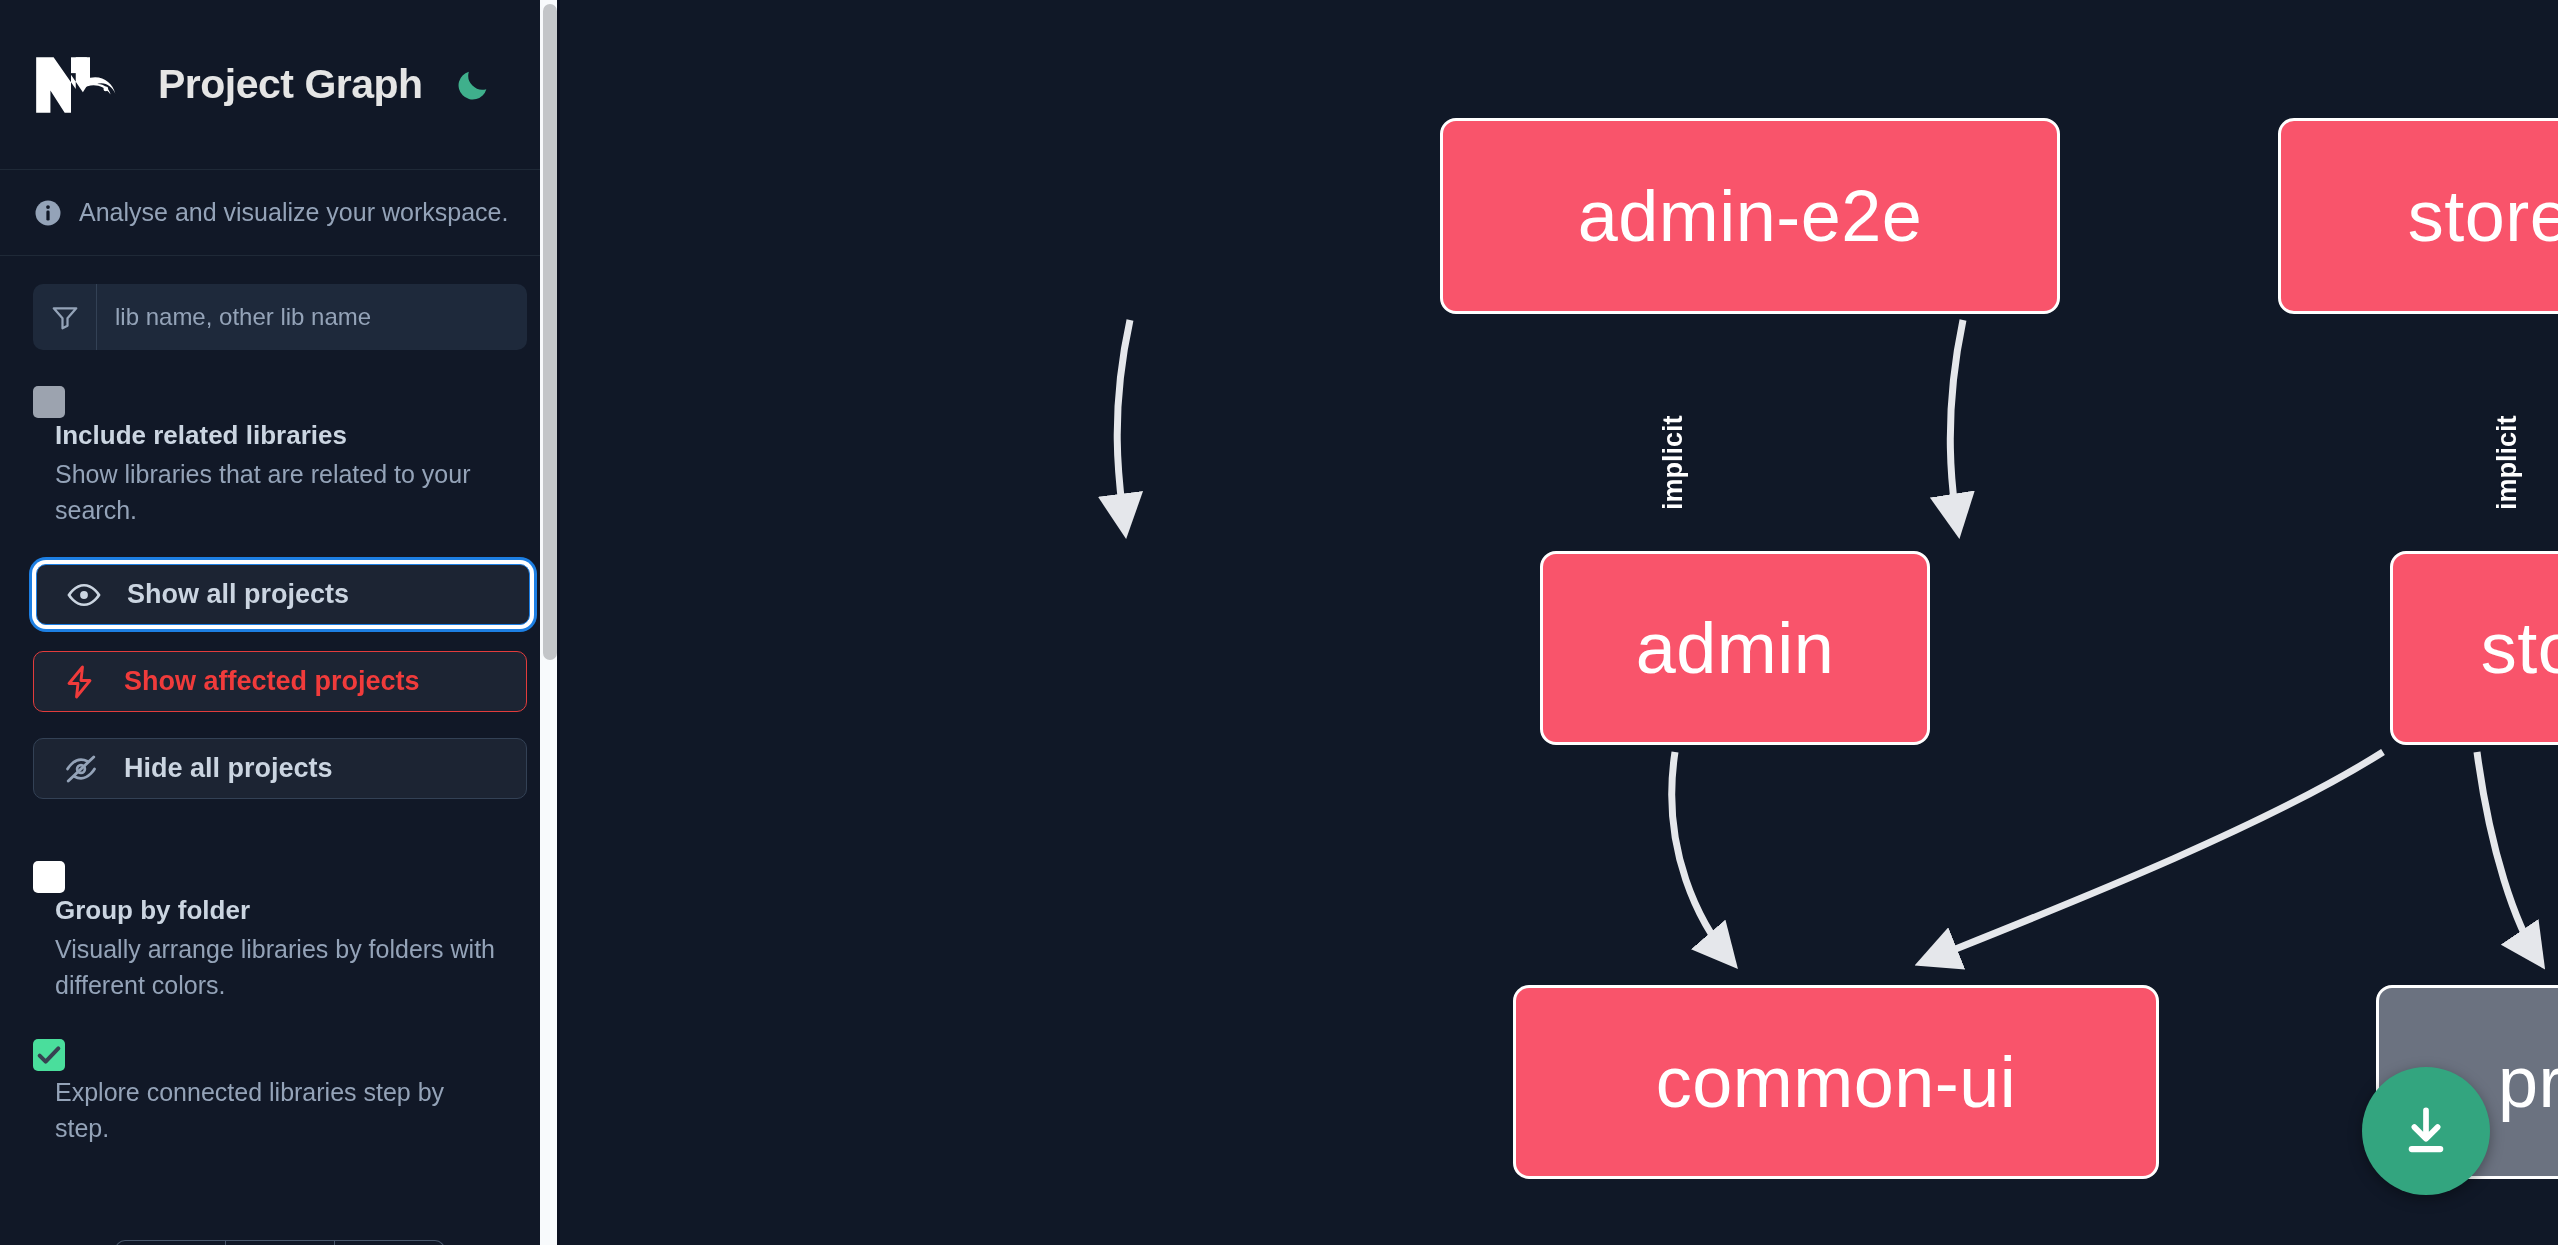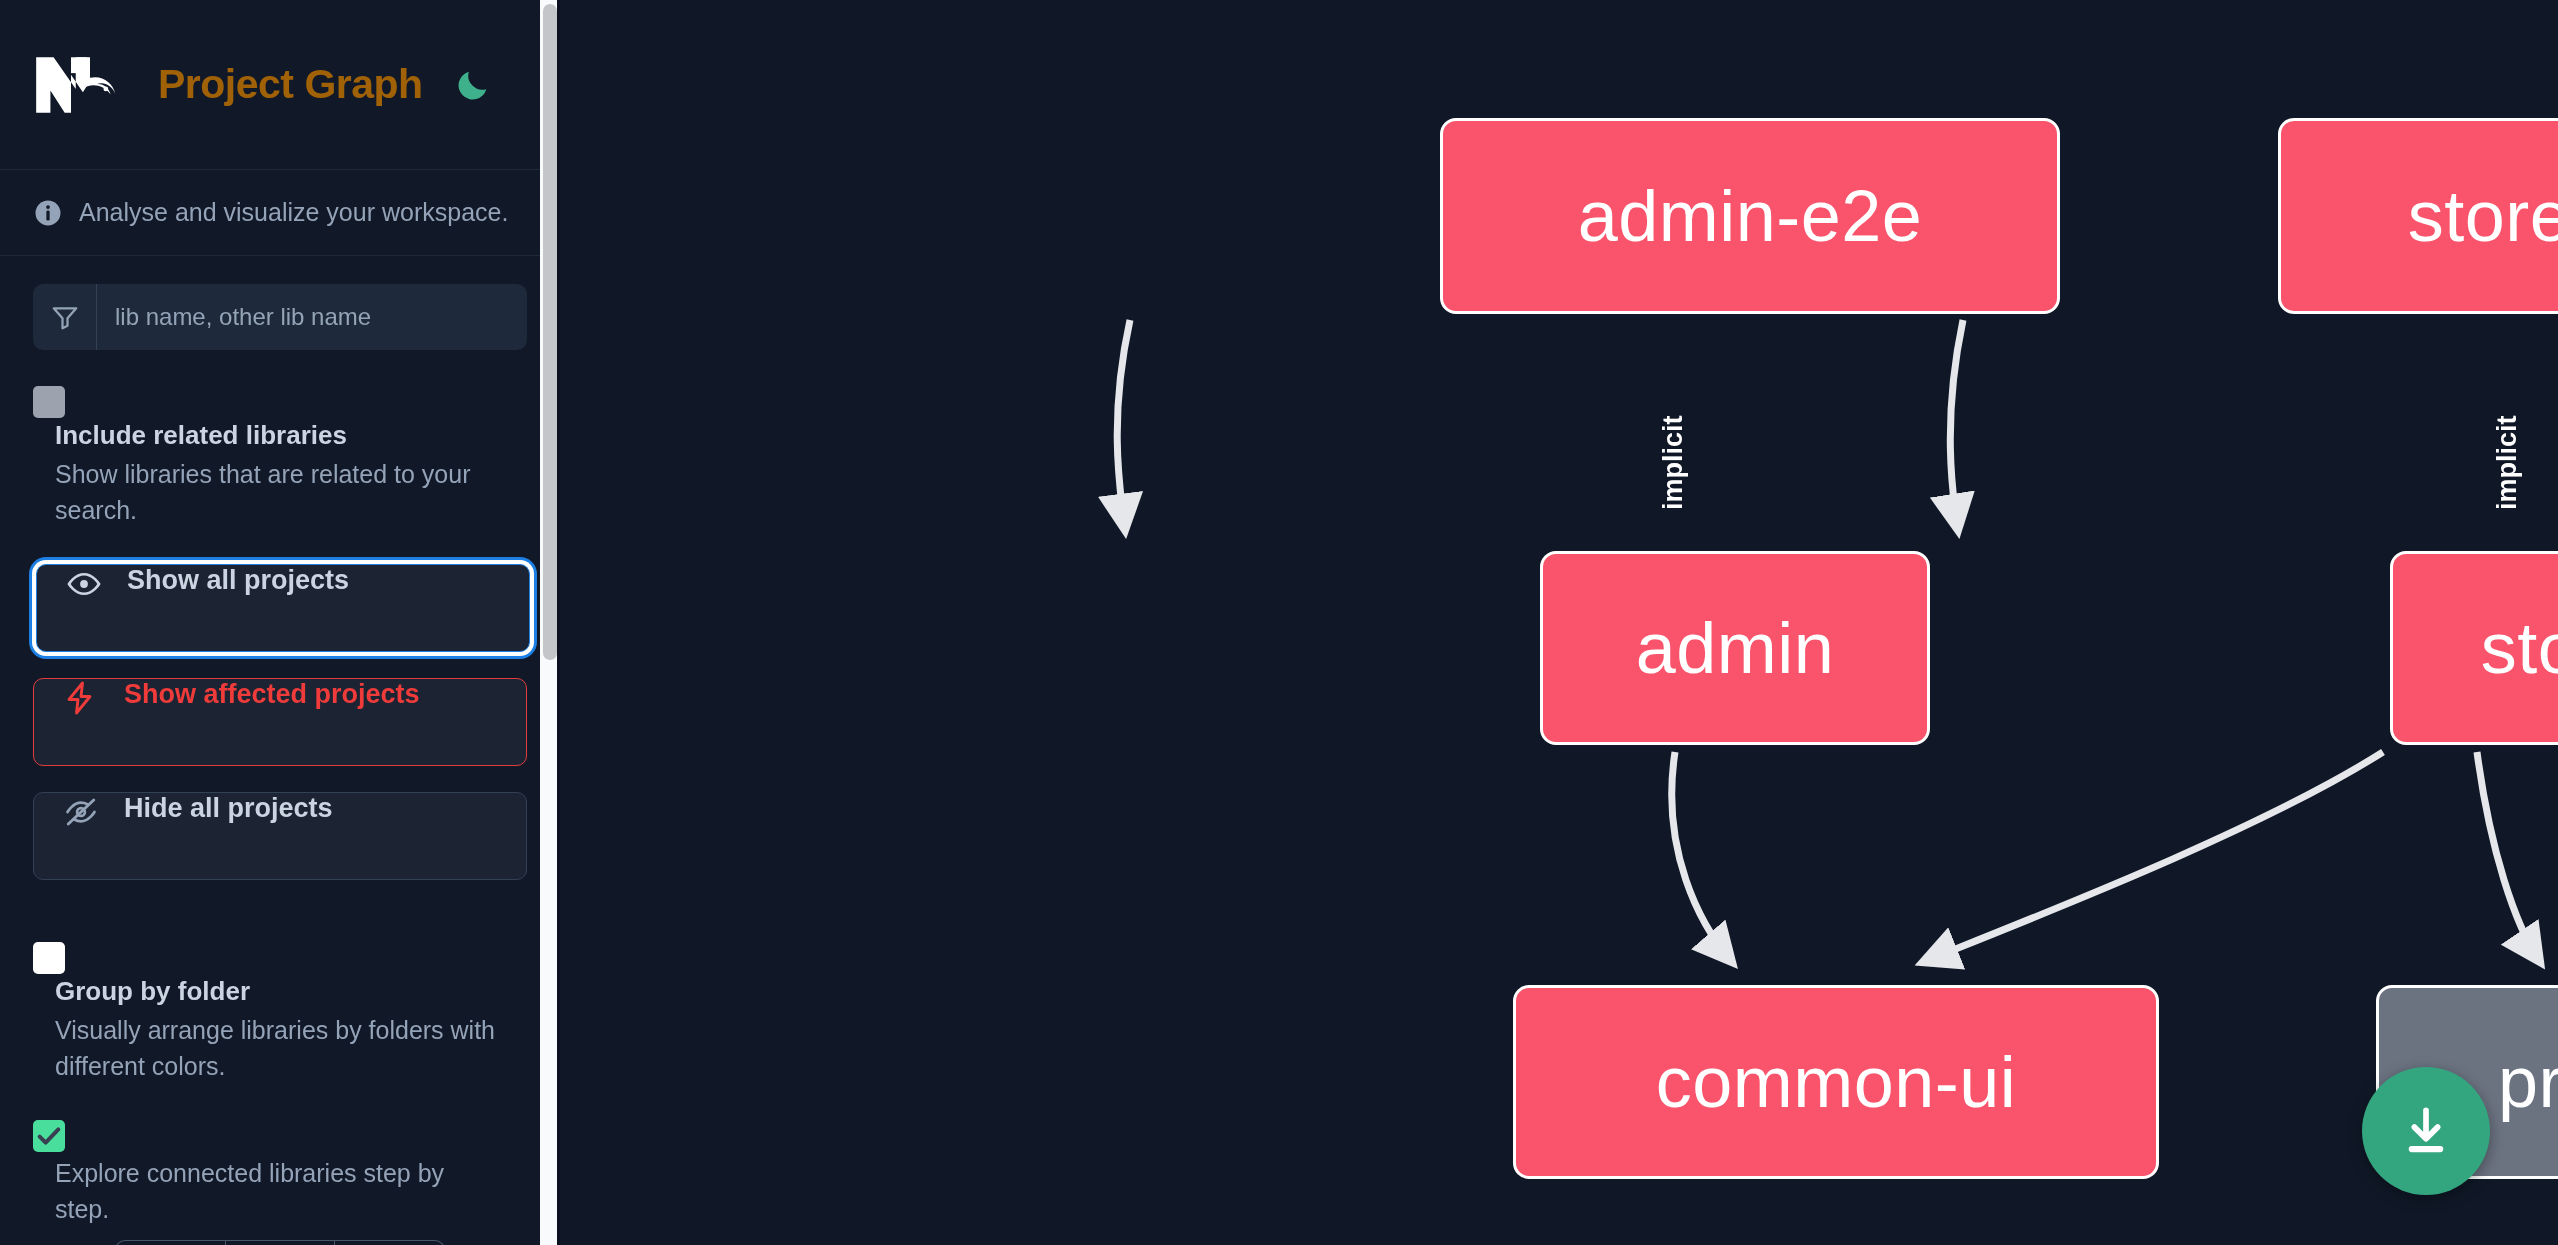--- a/index.html
+++ b/index.html
@@ -23,21 +23,21 @@
   .sidebar-inner { width: 560px; }
 
   .brand-row {
     height: 170px;
     display: flex; align-items: center;
     padding: 0 33px;
     border-bottom: 1px solid #1f2937;
   }
   .nx-logo { width: 95px; height: 62px; flex: 0 0 auto; }
   .brand-title {
-    color: #a16207;
+    color: #e5e5e5;
     font-size: 41px;
     font-weight: 700;
     letter-spacing: -0.5px;
     margin-left: 30px;
     white-space: nowrap;
   }
   .moon-btn {
     margin-left: 28px;
     width: 44px; height: 44px;
     display: flex; align-items: center; justify-content: center;
@@ -115,22 +115,22 @@
     color: #94a3b8;
     font-size: 25px;
     line-height: 1.42;
     margin-top: 4px;
     max-width: 440px;
   }
 
   
   .btn-stack { padding: 36px 33px 0 33px; }
   .btn {
-    display: flex; 
-    width: 494px; height: 88px;
+    display: flex; align-items: center;
+    width: 494px; height: 61px;
     border-radius: 10px;
     background: #1c2433;
     border: 1px solid #334155;
     padding: 0 28px;
     margin-bottom: 26px;
     cursor: pointer;
   }
   .btn-ico { width: 38px; height: 38px; flex: 0 0 38px; display:flex; align-items:center; justify-content:center; }
   .btn-label {
     margin-left: 24px;

